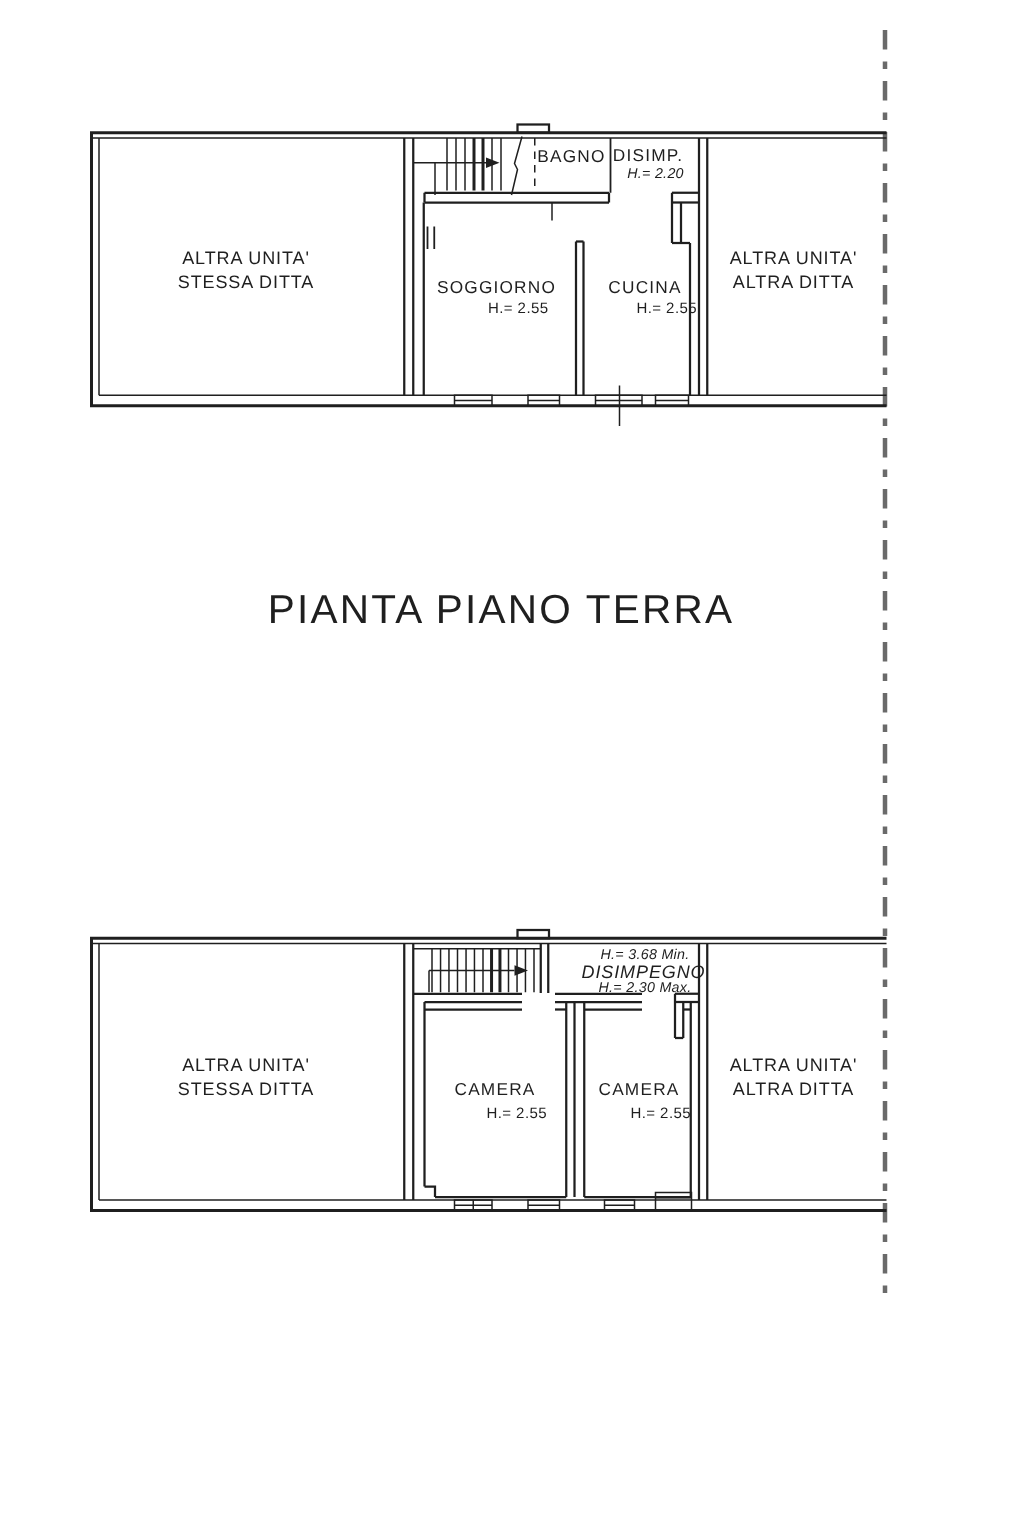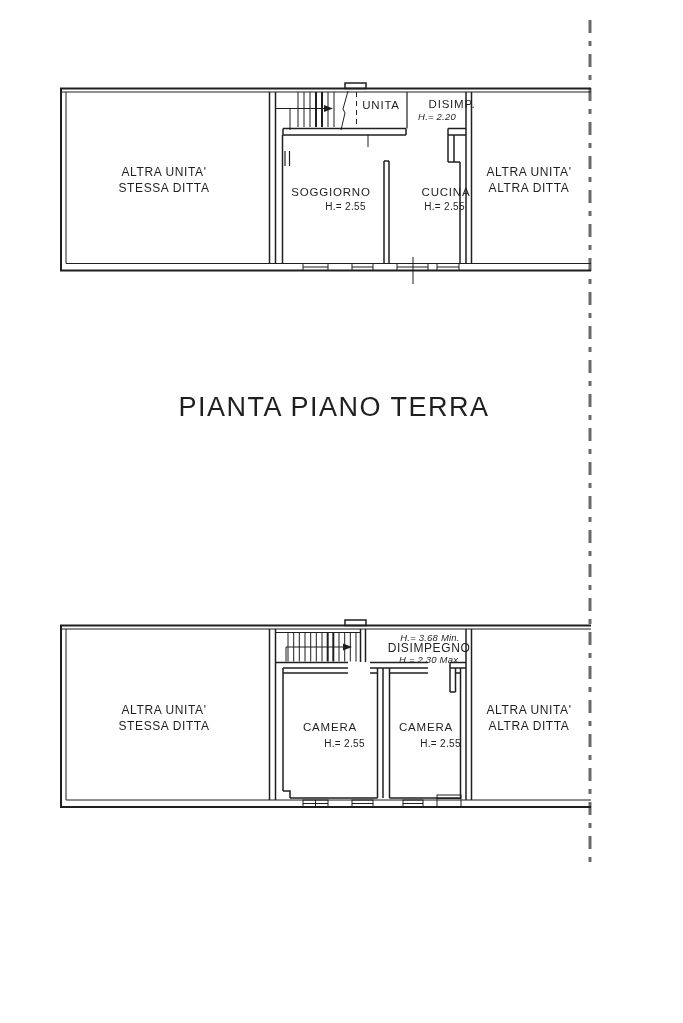--- a/index.html
+++ b/index.html
@@ -5,21 +5,21 @@
   html,body{margin:0;padding:0;background:#fff;}
   .screen{position:relative;width:683px;height:1023px;background:#fff;overflow:hidden;
           font-family:"Liberation Sans",sans-serif;color:#1f1f1f;}
   svg{position:absolute;left:0;top:0;}
   .lbl{position:absolute;transform:translate(-50%,-50%);white-space:nowrap;text-align:center;
        color:#1f1f1f;}
   .lbl-unit{font-size:12px;line-height:16px;letter-spacing:0.6px;}
   .lbl-room{font-size:11.5px;letter-spacing:0.8px;}
   .lbl-sub{font-size:10px;letter-spacing:0.3px;padding-left:29px;}
   .lbl-small{font-size:9.5px;letter-spacing:0.2px;font-style:italic;}
-  .lbl-mid{font-size:12px;letter-spacing:0.6px;}
+  .lbl-mid{font-size:12px;letter-spacing:0.6px;font-style:italic;}
   .plan-title{font-size:27px;letter-spacing:1.5px;font-weight:400;}
 </style>
 </head>
 <body>
 
 <div class="screen">
 
   <svg width="683" height="1023" viewBox="0 0 683 1023">
 
     <g stroke="#6a6a6a" stroke-width="3">
@@ -186,26 +186,26 @@
         <rect x="437" y="795" width="24" height="12"></rect>
         <line x1="437" y1="798.5" x2="461" y2="798.5"></line>
       </g>
     </g>
   </svg>
 
   <div class="lbl lbl-unit" style="left:164px;top:180px;">
     <div>ALTRA UNITA'</div>
     <div>STESSA DITTA</div>
   </div>
-  <div class="lbl lbl-room" style="left:381px;top:105px;">UNITA</div>
-  <div class="lbl lbl-room" style="left:452px;top:104px;">DISIMP.</div>
+  <div class="lbl lbl-room" style="left:381px;top:105px;">BAGNO</div>
+  <div class="lbl lbl-room" style="left:432px;top:104px;">DISIMP.</div>
   <div class="lbl lbl-small" style="left:437px;top:116px;">H.= 2.20</div>
   <div class="lbl lbl-room" style="left:331px;top:192px;">SOGGIORNO</div>
   <div class="lbl lbl-sub" style="left:331px;top:206px;">H.= 2.55</div>
-  <div class="lbl lbl-room" style="left:430px;top:192px;padding-left:32px;">CUCINA</div>
+  <div class="lbl lbl-room" style="left:430px;top:192px;">CUCINA</div>
   <div class="lbl lbl-sub" style="left:430px;top:206px;">H.= 2.55</div>
   <div class="lbl lbl-unit" style="left:529px;top:180px;">
     <div>ALTRA UNITA'</div>
     <div>ALTRA DITTA</div>
   </div>
   <div class="lbl plan-title" style="left:334px;top:407px;">PIANTA PIANO TERRA</div>
 
   <div class="lbl lbl-unit" style="left:164px;top:718px;">
     <div>ALTRA UNITA'</div>
     <div>STESSA DITTA</div>

